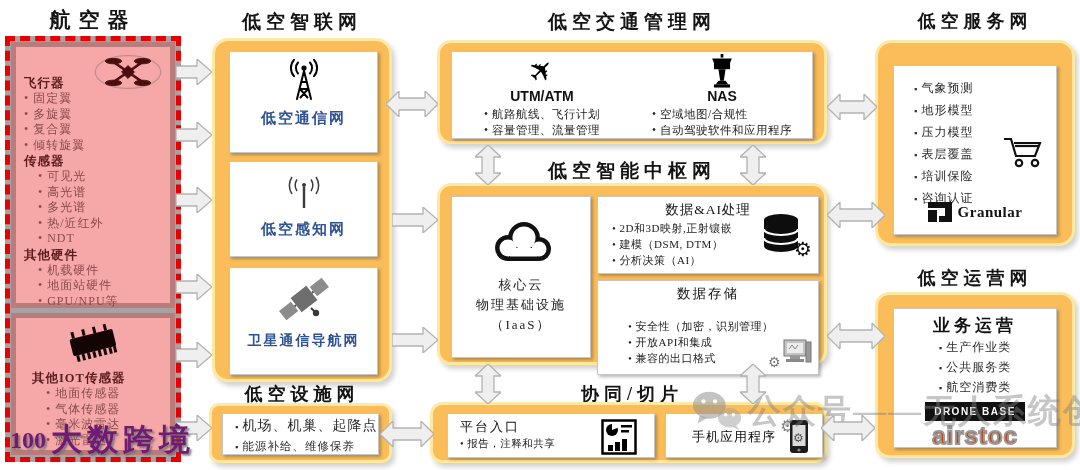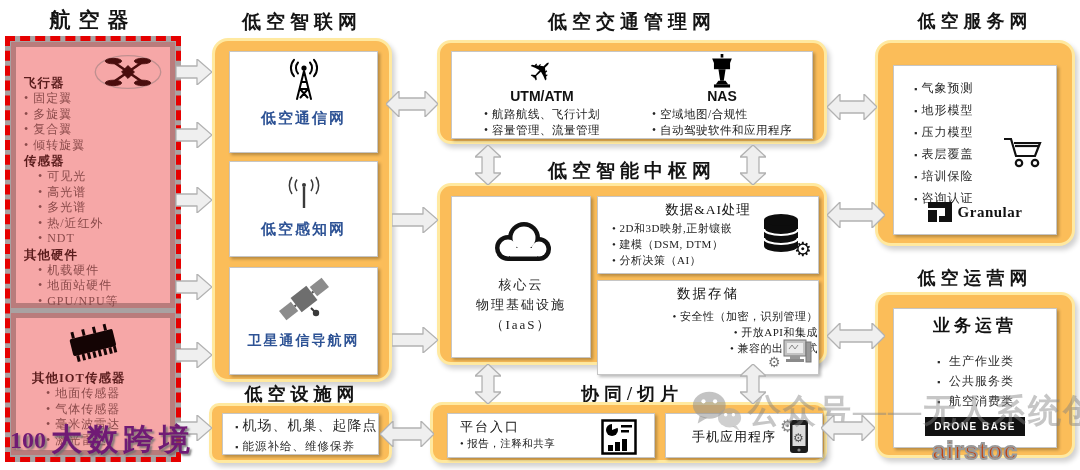--- a/index.html
+++ b/index.html
@@ -236,21 +236,21 @@
       <g fill="#0d0d0d">
             <path d="M4,9 v26 a17,6 0 0 0 34,0 v-26 z"></path>
             <ellipse cx="21" cy="9" rx="17" ry="6"></ellipse>
           </g>
       <path d="M4,18 a17,6 0 0 0 34,0 M4,27 a17,6 0 0 0 34,0" stroke="#fff" stroke-width="2.2" fill="none"></path>
       <text x="34" y="45" font-size="20" fill="#0d0d0d" font-family="DejaVu Sans">⚙</text>
     </svg>
   </div>
   <div class="wbox" style="left:157px; top:94px; width:222px; height:95px;">
     <div style="text-align:center; font-size:13.5px; letter-spacing:2px; color:#111; margin-top:4px;">数据存储</div>
-    <div style="padding-left:0; margin-top:5px;text-align:right;">
+    <div style="padding-left:30px; margin-top:15px;">
       <div class="dot-li" style="font-size:11px;">安全性（加密，识别管理）</div>
       <div class="dot-li" style="font-size:11px;">开放API和集成</div>
       <div class="dot-li" style="font-size:11px;">兼容的出口格式</div>
     </div>
     <svg style="position:absolute; right:6px; bottom:4px;" width="46" height="34" viewBox="0 0 46 34">
       <rect x="18" y="4" width="22" height="16" fill="#c3c3c3" stroke="#777"></rect>
           <rect x="21" y="7" width="16" height="10" fill="#ececec"></rect>
       <path d="M23,13 l3,-4 3,4 3,-4" stroke="#888" fill="none"></path>
       <rect x="24" y="20" width="10" height="3" fill="#999"></rect>
           <rect x="20" y="23" width="18" height="3" fill="#8a8a8a"></rect>
@@ -311,21 +311,21 @@
             <rect x="0" y="8" width="9" height="12"></rect>
       </svg>
       <span class="granular-tx">Granular</span>
     </div>
   </div>
 </div>
 
 <div class="orange" style="left:875px; top:292px; width:200px; height:166px; border-radius:14px;">
   <div class="wbox" style="left:15px; top:13px; width:164px; height:140px; text-align:center;">
     <div style="font-size:17px; font-weight:bold; letter-spacing:4px; color:#111; margin-top:5px;">业务运营</div>
-    <div style="width:max-content; margin:16px auto 0; text-align:left;font-family:Liberation Mono, monospace;">
+    <div style="width:max-content; margin:1px auto 0; text-align:left;">
       <div class="sq-li" style="line-height:19px;">生产作业类</div>
       <div class="sq-li" style="line-height:19px;">公共服务类</div>
       <div class="sq-li" style="line-height:19px;">航空消费类</div>
     </div>
     <div style="margin-top:3px;"><span class="badge">DRONE BASE</span></div>
     <div style="margin-top:1px;"><span class="airstoc">airstoc</span></div>
   </div>
 </div>
 
 <div class="wm-left">

